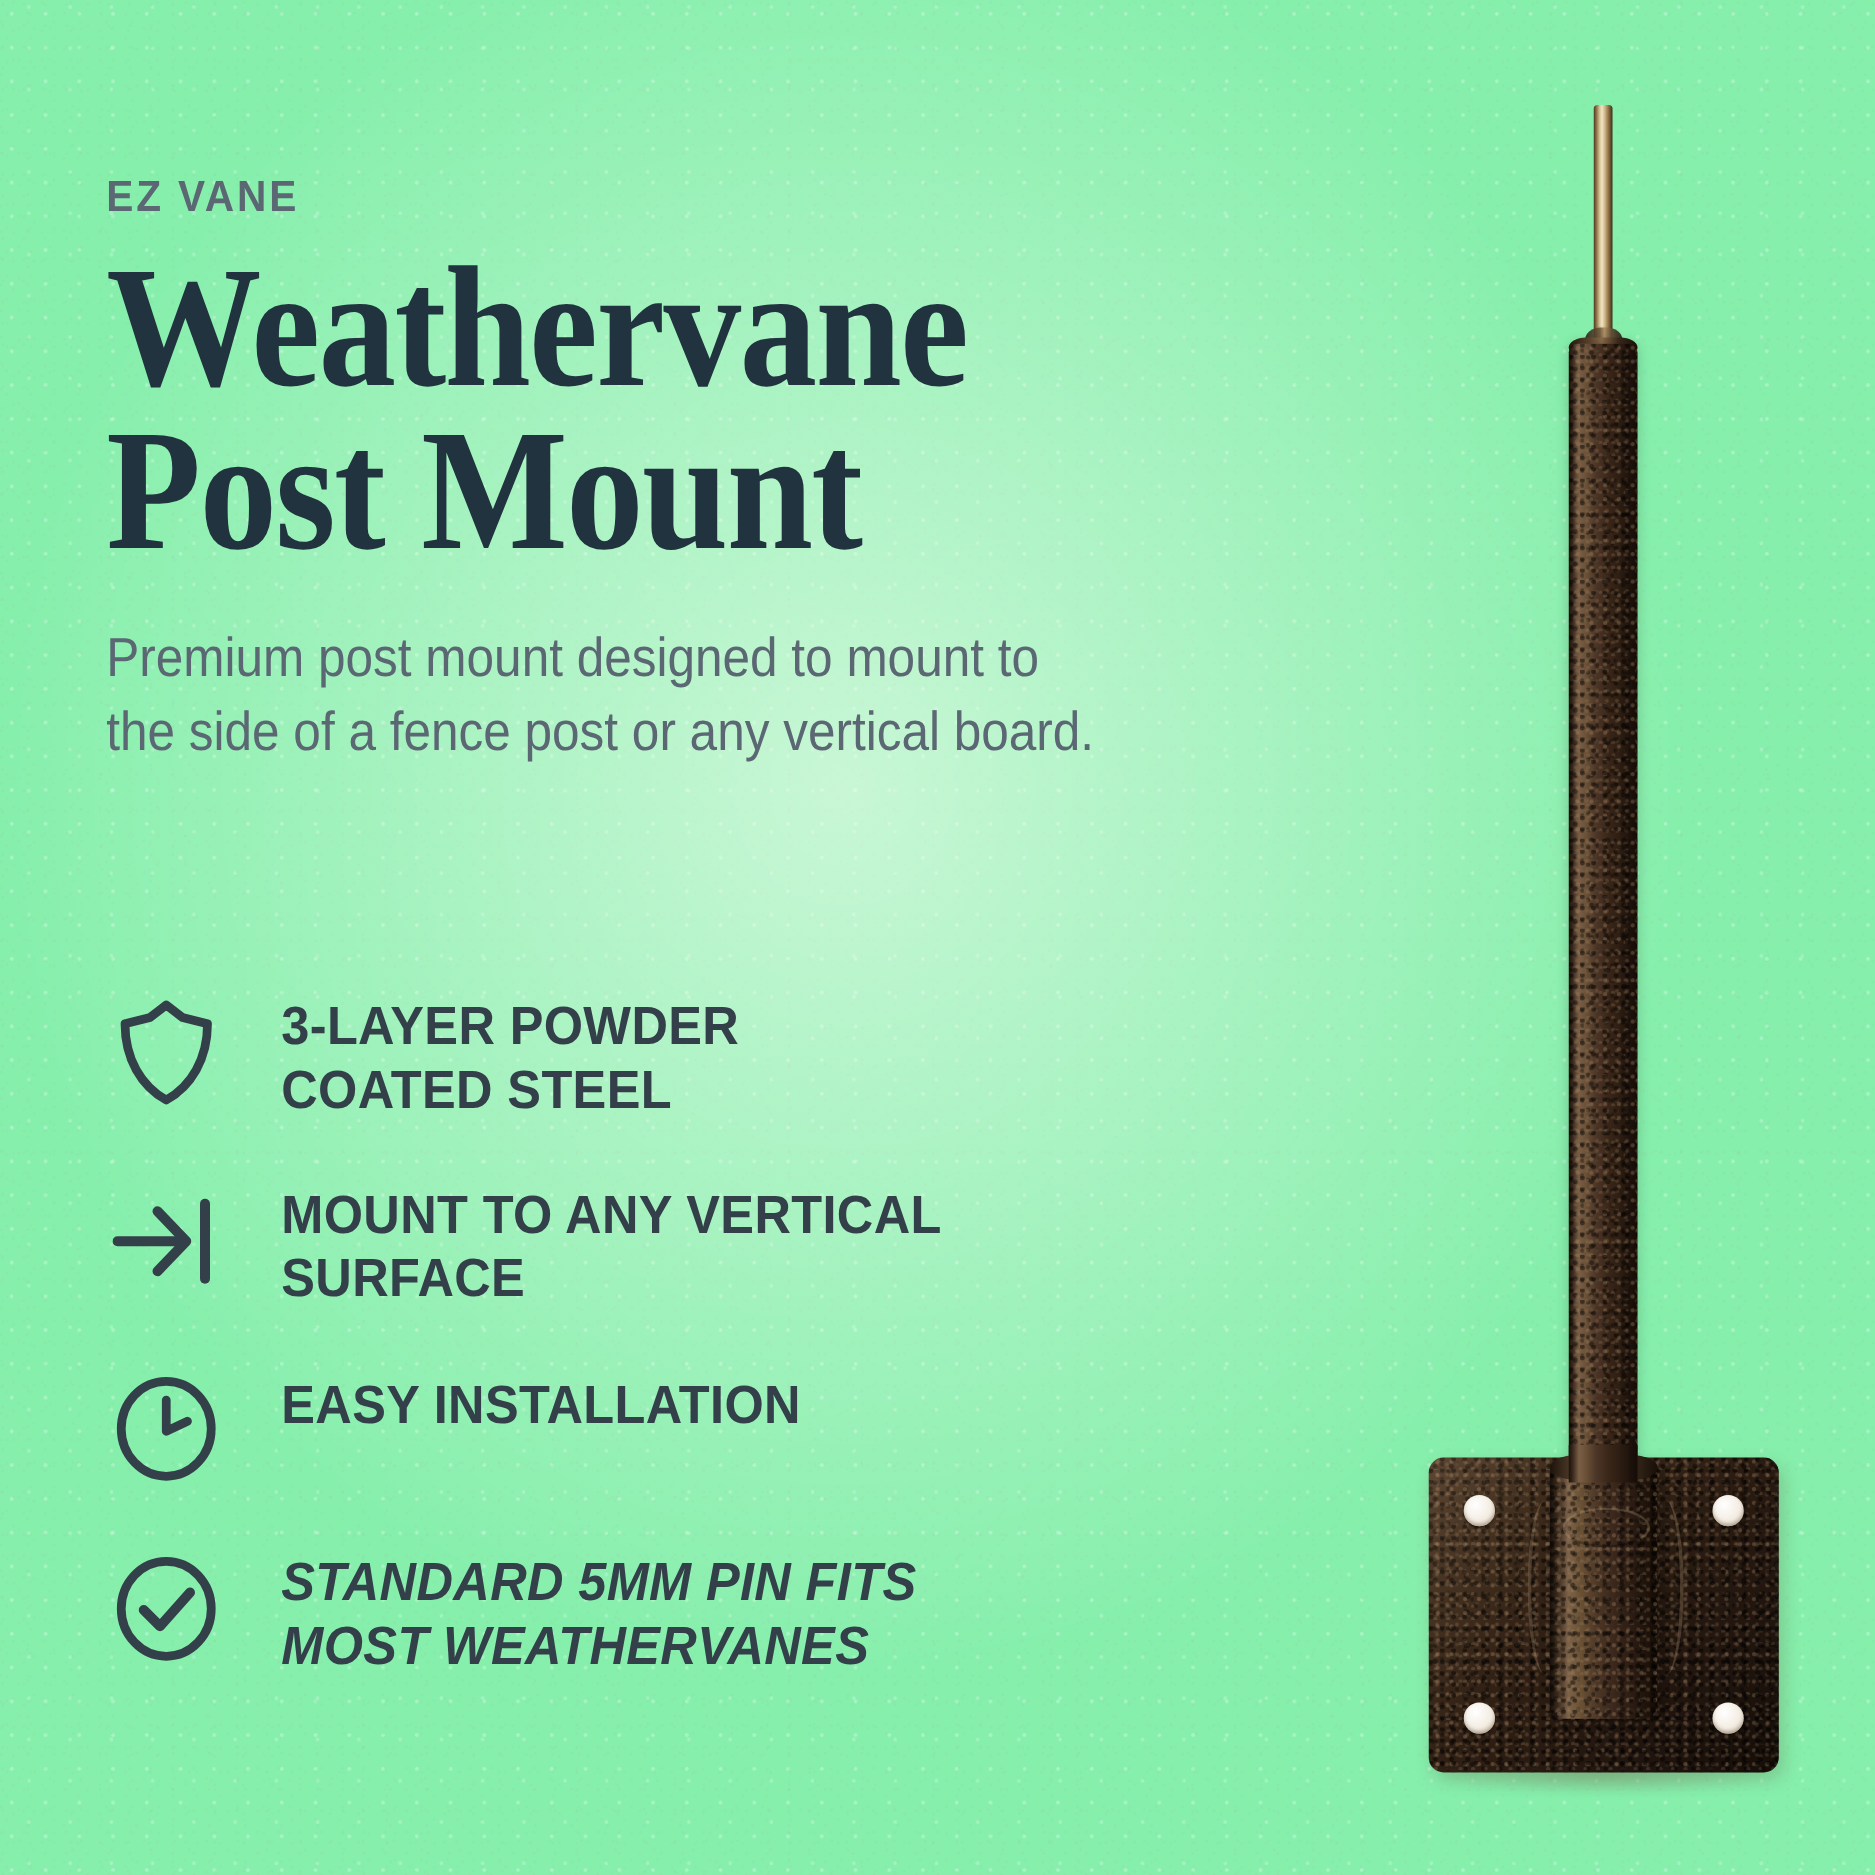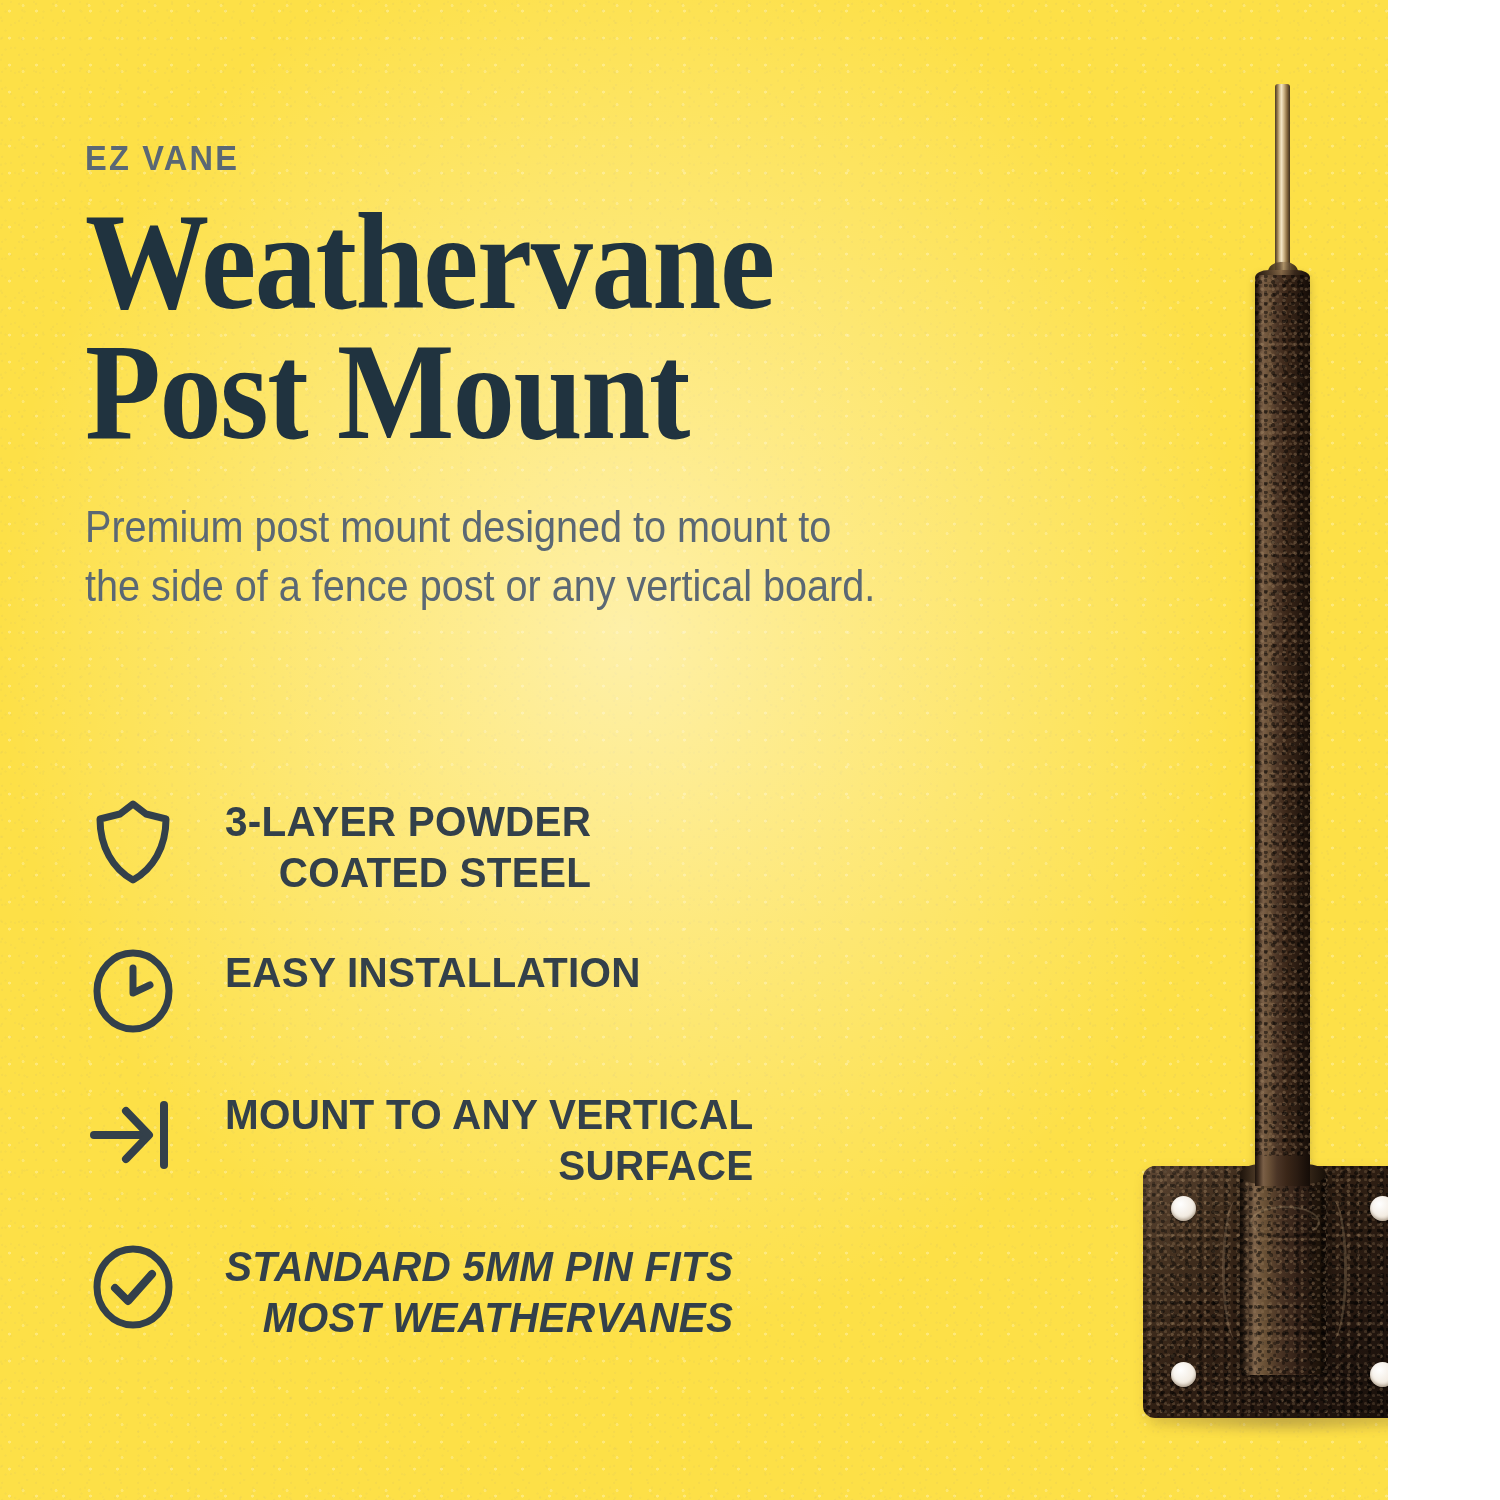--- a/index.html
+++ b/index.html
@@ -3,24 +3,24 @@
 <meta charset="utf-8">
 <title>EZ Vane Weathervane Post Mount</title>
 <style>
   html, body {
     margin: 0;
     padding: 0;
     background: #ffffff;
   }
   #canvas {
     position: relative;
-    width: 1388px;
+    width: 1500px;
     height: 1500px;
     overflow: hidden;
-    background-color: #fde047;
+    background-color: #86efac;
     font-family: "Liberation Sans", sans-serif;
     -webkit-font-smoothing: antialiased;
   }
   
   #grain {
     position: absolute;
     inset: 0;
     pointer-events: none;
     opacity: 0.55;
     background-image:
@@ -91,21 +91,20 @@
     position: absolute;
     left: 85px;
     top: 792px;
     width: 950px;
     z-index: 5;
   }
   .feature {
     display: flex;
     align-items: flex-start;
     margin-bottom: 46px;
-    text-align: right;
   }
   .feature:last-child { margin-bottom: 0; font-style: italic; }
   .feat-icon {
     flex: 0 0 96px;
     width: 96px;
     height: 96px;
     display: flex;
     align-items: center;
     justify-content: center;
   }
@@ -339,42 +338,42 @@
     <div class="feature two-line">
       <div class="feat-icon">
         <svg width="80" height="86" viewBox="0 0 80 86">
           <path d="M40 5 L27 15 L7 20 C7 48 20 70 40 81 C60 70 73 48 73 20 L53 15 Z" fill="none" stroke="#33404a" stroke-width="7" stroke-linejoin="round" stroke-linecap="round"></path>
         </svg>
       </div>
       <div class="feat-text">3-LAYER POWDER
 COATED STEEL</div>
     </div>
 
-    <div class="feature">
-      <div class="feat-icon">
-        <svg width="82" height="86" viewBox="0 0 82 86">
-          <ellipse cx="41" cy="43" rx="36" ry="38" fill="none" stroke="#33404a" stroke-width="7"></ellipse>
-          <path d="M41 20 L41 45 L58 37" fill="none" stroke="#33404a" stroke-width="7" stroke-linecap="round" stroke-linejoin="round"></path>
-        </svg>
-      </div>
-      <div class="feat-text">EASY INSTALLATION</div>
-    </div>
-
     <div class="feature two-line">
       <div class="feat-icon">
         <svg width="86" height="80" viewBox="0 0 86 80">
           <path d="M4 40 L53 40" fill="none" stroke="#33404a" stroke-width="8" stroke-linecap="round"></path>
           <path d="M36 16 L59 40 L36 64" fill="none" stroke="#33404a" stroke-width="8" stroke-linecap="round" stroke-linejoin="round"></path>
           <path d="M74 10 L74 70" fill="none" stroke="#33404a" stroke-width="8" stroke-linecap="round"></path>
         </svg>
       </div>
       <div class="feat-text">MOUNT TO ANY VERTICAL
 SURFACE</div>
     </div>
 
+    <div class="feature">
+      <div class="feat-icon">
+        <svg width="82" height="86" viewBox="0 0 82 86">
+          <ellipse cx="41" cy="43" rx="36" ry="38" fill="none" stroke="#33404a" stroke-width="7"></ellipse>
+          <path d="M41 20 L41 45 L58 37" fill="none" stroke="#33404a" stroke-width="7" stroke-linecap="round" stroke-linejoin="round"></path>
+        </svg>
+      </div>
+      <div class="feat-text">EASY INSTALLATION</div>
+    </div>
+
     <div class="feature two-line">
       <div class="feat-icon">
         <svg width="82" height="86" viewBox="0 0 82 86">
           <ellipse cx="41" cy="43" rx="36" ry="38" fill="none" stroke="#33404a" stroke-width="7"></ellipse>
           <path d="M23 44 L36 57 L60 30" fill="none" stroke="#33404a" stroke-width="8" stroke-linecap="round" stroke-linejoin="round"></path>
         </svg>
       </div>
       <div class="feat-text">STANDARD 5MM PIN FITS
 MOST WEATHERVANES</div>
     </div>

